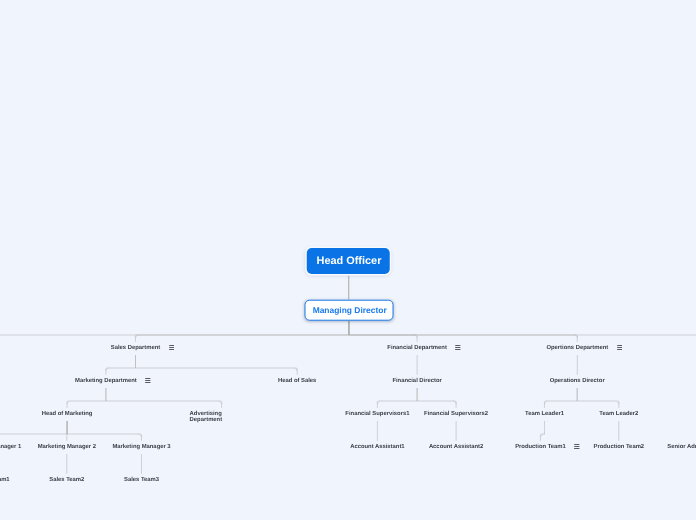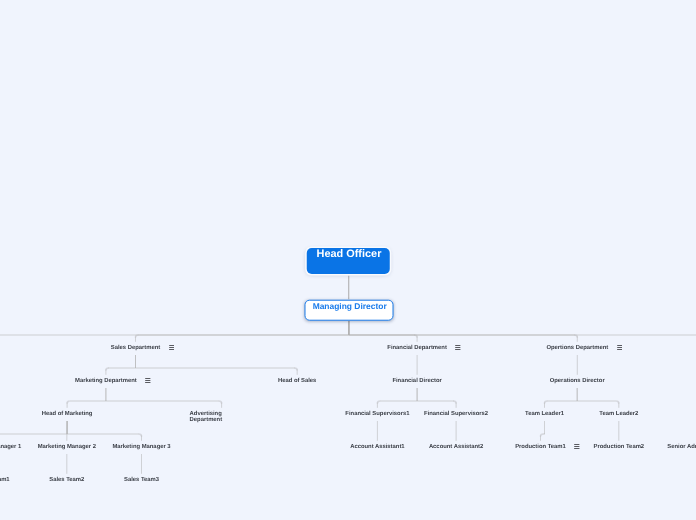--- a/index.html
+++ b/index.html
@@ -8,21 +8,21 @@
        font-family:"Liberation Sans",sans-serif;
        -webkit-font-smoothing:antialiased;text-rendering:geometricPrecision;}
   #stage{position:relative;width:696px;height:520px;overflow:hidden;background:#f0f4fd;
        filter:opacity(1);}
   svg#links{position:absolute;left:0;top:0;width:696px;height:520px;pointer-events:none;}
   .node{position:absolute;transform:translate(-50%,-50%);white-space:nowrap;
         font-size:5.9px;font-weight:700;color:#3b3f47;letter-spacing:-0.02px;
         text-align:center;line-height:1.28;}
   .node.wrap{white-space:normal;width:64px;text-align:left;line-height:6.0px;}
   .burger{position:absolute;width:5.6px;height:5px;line-height:0;font-size:0;}
-  .box{position:absolute;transform:translate(-50%,-50%);display:flex;align-items:flex-start;
+  .box{position:absolute;transform:translate(-50%,-50%);display:flex;align-items:center;
        justify-content:center;box-sizing:border-box;}
   #headofficer{width:82.5px;height:26px;padding-left:2px;background:#0a74e6;border-radius:5px;color:#fff;
        font-size:10.9px;font-weight:700;
        box-shadow:0 0 0 1.6px #f8fafe, 0 1px 4px rgba(30,50,90,.22);}
   #mdir{width:89px;height:20.6px;background:#fff;border:1.6px solid #1b7ceb;border-radius:5px;
        color:#1b7ceb;font-size:8.45px;padding-left:2px;font-weight:700;
        box-shadow:0 1px 3px rgba(30,50,90,.3);}
 </style>
 </head>
 <body>

